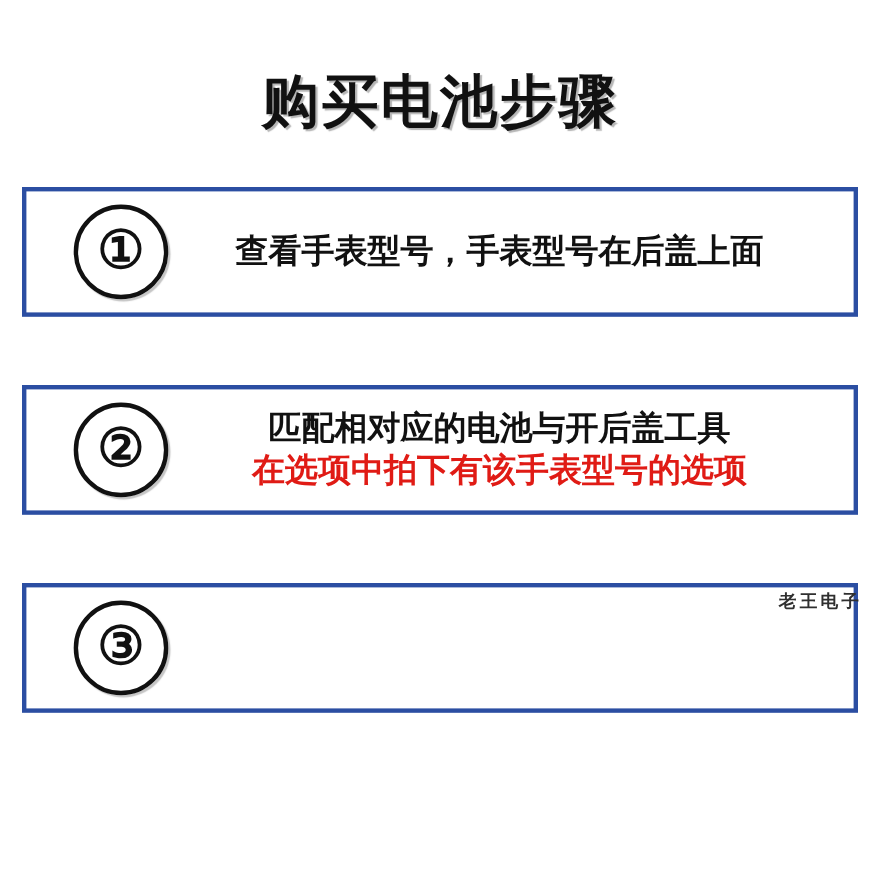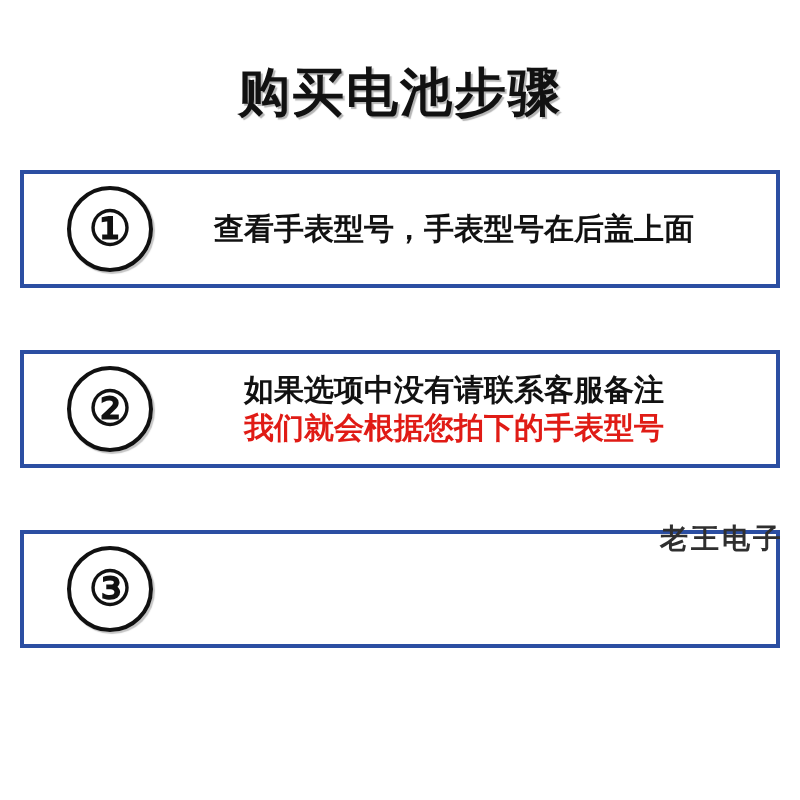--- a/index.html
+++ b/index.html
@@ -104,21 +104,21 @@
 
   .line.red {
     color: #e01b15;
   }
 
   .watermark {
     position: absolute;
     right: 16px;
     bottom: 10px;
     font-family: "Liberation Serif", "DejaVu Serif", serif;
-    font-size: 28px;
+    font-size: 16px;
     font-weight: bold;
     letter-spacing: 3px;
     color: #2f2f2f;
   }
 </style>
 </head>
 <body>
 
 <div class="page">
 
@@ -133,22 +133,22 @@
       <div class="lines">
         <div class="line dark">查看手表型号，手表型号在后盖上面</div>
       </div>
     </div>
 
     <div class="step">
       <div class="badge">
         <div class="badge-circle">②</div>
       </div>
       <div class="lines">
-        <div class="line dark">如果选项中没有请联系客服备注</div>
-        <div class="line red">我们就会根据您拍下的手表型号</div>
+        <div class="line dark">匹配相对应的电池与开后盖工具</div>
+        <div class="line red">在选项中拍下有该手表型号的选项</div>
       </div>
     </div>
 
     <div class="step">
       <div class="badge">
         <div class="badge-circle">③</div>
       </div>
     </div>
 
   </div>

